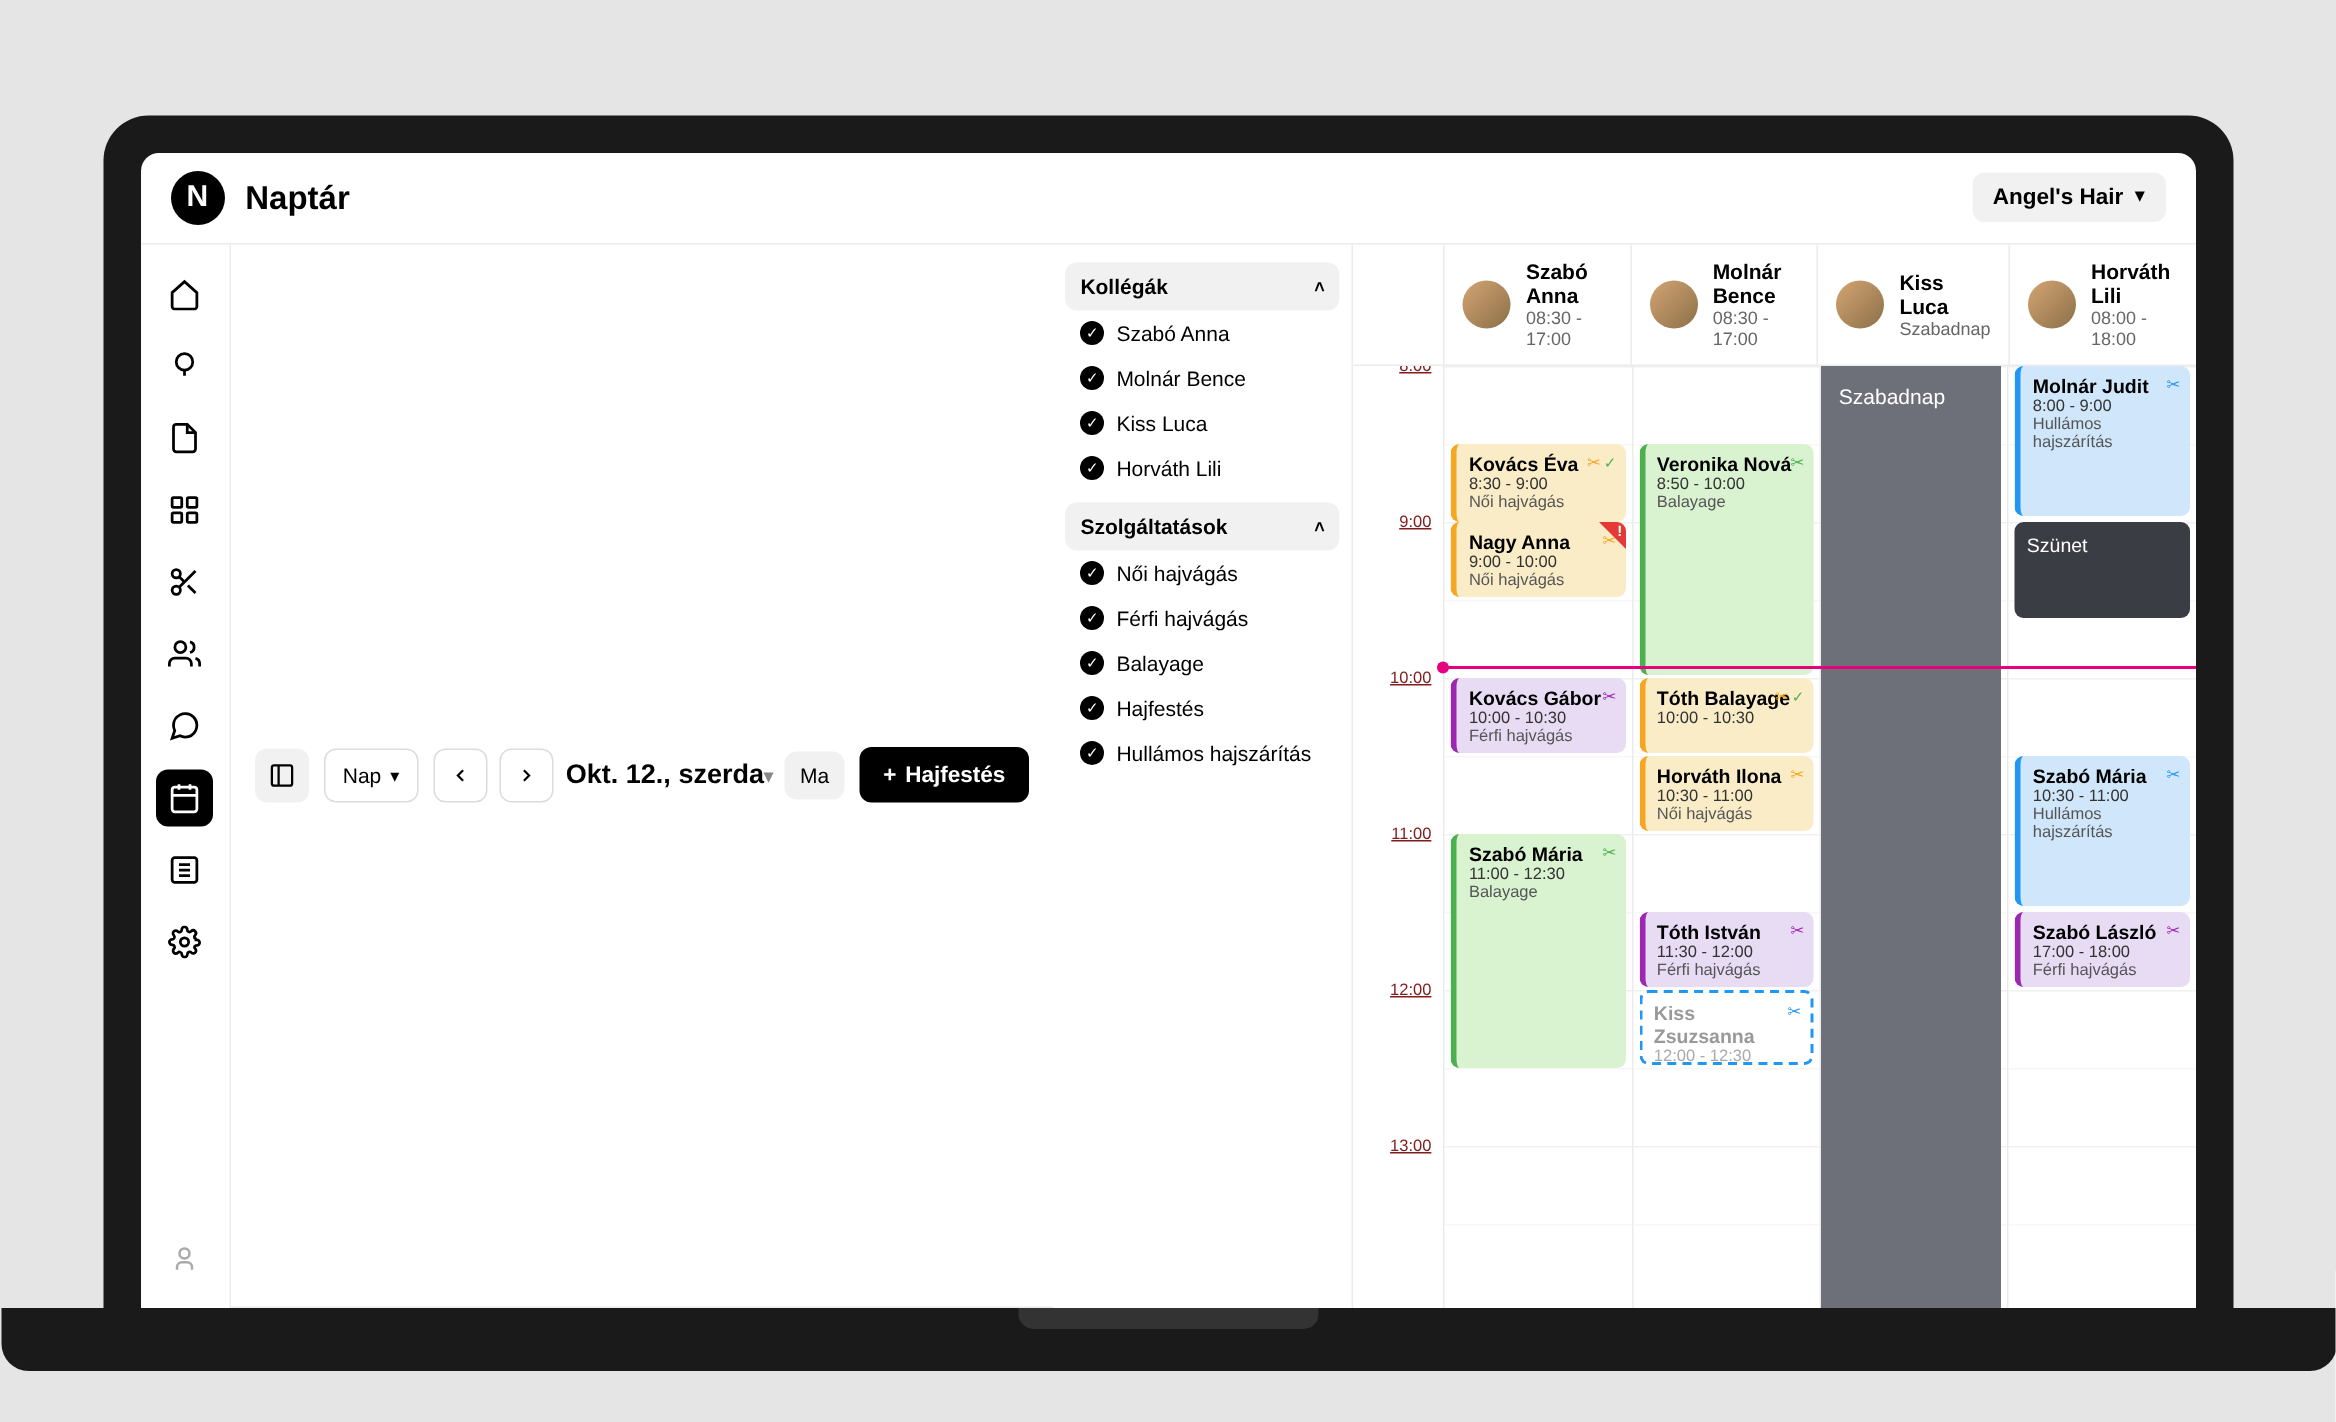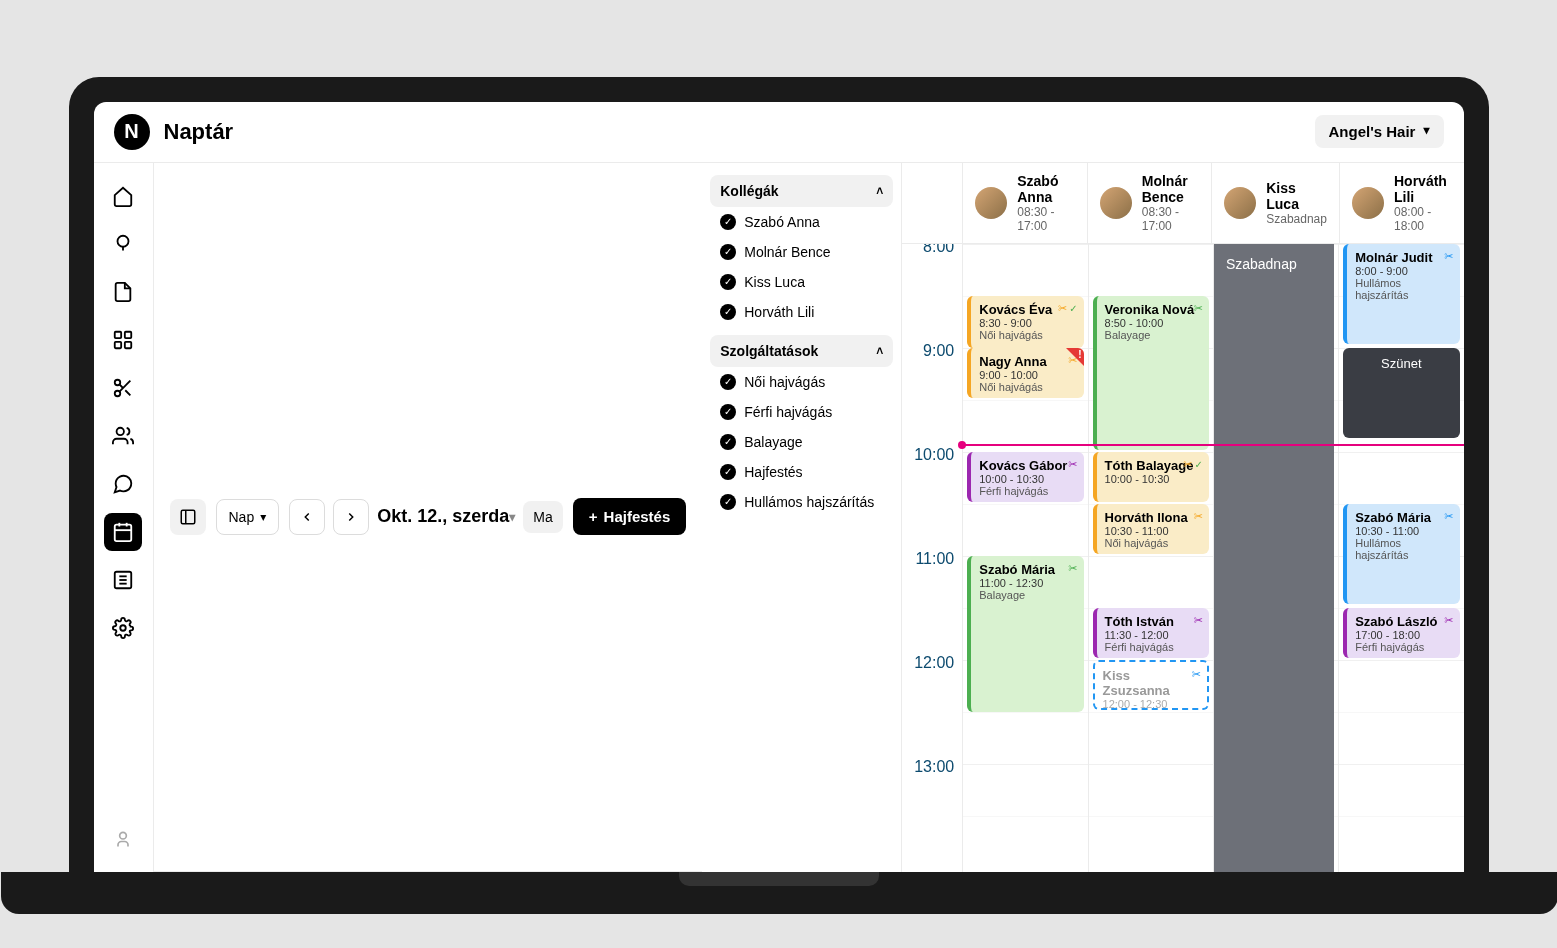--- a/index.html
+++ b/index.html
@@ -34,21 +34,21 @@
   .check { width: 16px; height: 16px; background: #000; border-radius: 50%; color: #fff; display: flex; align-items: center; justify-content: center; font-size: 10px; }
   .calendar { flex: 1; display: flex; flex-direction: column; min-width: 0; }
   .cal-header { display: flex; border-bottom: 1px solid #ebebeb; }
   .time-col { width: 60px; flex-shrink: 0; }
   .staff-col { flex: 1; border-left: 1px solid #ebebeb; padding: 10px 12px; display: flex; align-items: center; gap: 10px; }
   .avatar { width: 32px; height: 32px; border-radius: 50%; background: linear-gradient(135deg,#d4a574,#8b6f47); flex-shrink: 0; }
   .staff-name { font-weight: 600; font-size: 14px; }
   .staff-hours { font-size: 12px; color: #666; }
   .cal-body { flex: 1; display: flex; position: relative; overflow: hidden; }
   .time-axis { width: 60px; flex-shrink: 0; position: relative; }
-  .hour-label { position: absolute; right: 8px; font-size: 16px; color: #0c4a6e; transform: translateY(-6px); }
+  .hour-label { position: absolute; right: 8px; font-size: 11px; color: #7f1d1d; transform: translateY(-6px); text-decoration: underline; }
   .grid-col { flex: 1; border-left: 1px solid #ebebeb; position: relative; }
   .hour-line { position: absolute; left: 0; right: 0; border-top: 1px solid #f0f0f0; }
   .now-line { position: absolute; left: 0; right: 0; height: 2px; background: #e6007e; z-index: 5; }
   .now-dot { position: absolute; left: -4px; top: -3px; width: 8px; height: 8px; background: #e6007e; border-radius: 50%; }
   .event { position: absolute; left: 4px; right: 4px; border-radius: 6px; padding: 6px 8px; border-left: 4px solid; overflow: hidden; cursor: pointer; }
   .event-name { font-weight: 600; font-size: 13px; }
   .event-time { font-size: 11px; color: #333; }
   .event-service { font-size: 11px; color: #555; }
   .event-icon { position: absolute; top: 6px; right: 6px; font-size: 11px; }
   .event.orange { background: #faecc7; border-left-color: #f5a623; }
@@ -401,21 +401,21 @@
                     <div class="hour-line" style="top: 416px;"></div>
                     <div class="hour-line" style="top: 468px; border-top-style: solid; border-top-color: rgb(247, 247, 247);"></div>
                     <div class="hour-line" style="top: 520px;"></div>
                     <div class="hour-line" style="top: 572px; border-top-style: solid; border-top-color: rgb(247, 247, 247);"></div>
                     <div class="event blue" style="top: 0px; height: 100px;">
                       <span class="event-icon" style="color:#2196f3">✂</span>
                       <div class="event-name">Molnár Judit</div>
                       <div class="event-time">8:00 - 9:00</div>
                       <div class="event-service">Hullámos hajszárítás</div>
                     </div>
-                    <div class="block" style="top: 104px; height: 90px; text-align: center;">Szünet</div>
+                    <div class="block" style="top: 104px; height: 64px;">Szünet</div>
                     <div class="event blue" style="top: 260px; height: 100px;">
                       <span class="event-icon" style="color:#2196f3">✂</span>
                       <div class="event-name">Szabó Mária</div>
                       <div class="event-time">10:30 - 11:00</div>
                       <div class="event-service">Hullámos hajszárítás</div>
                     </div>
                     <div class="event purple" style="top: 364px; height: 50px;">
                       <span class="event-icon" style="color:#9c27b0">✂</span>
                       <div class="event-name">Szabó László</div>
                       <div class="event-time">17:00 - 18:00</div>

